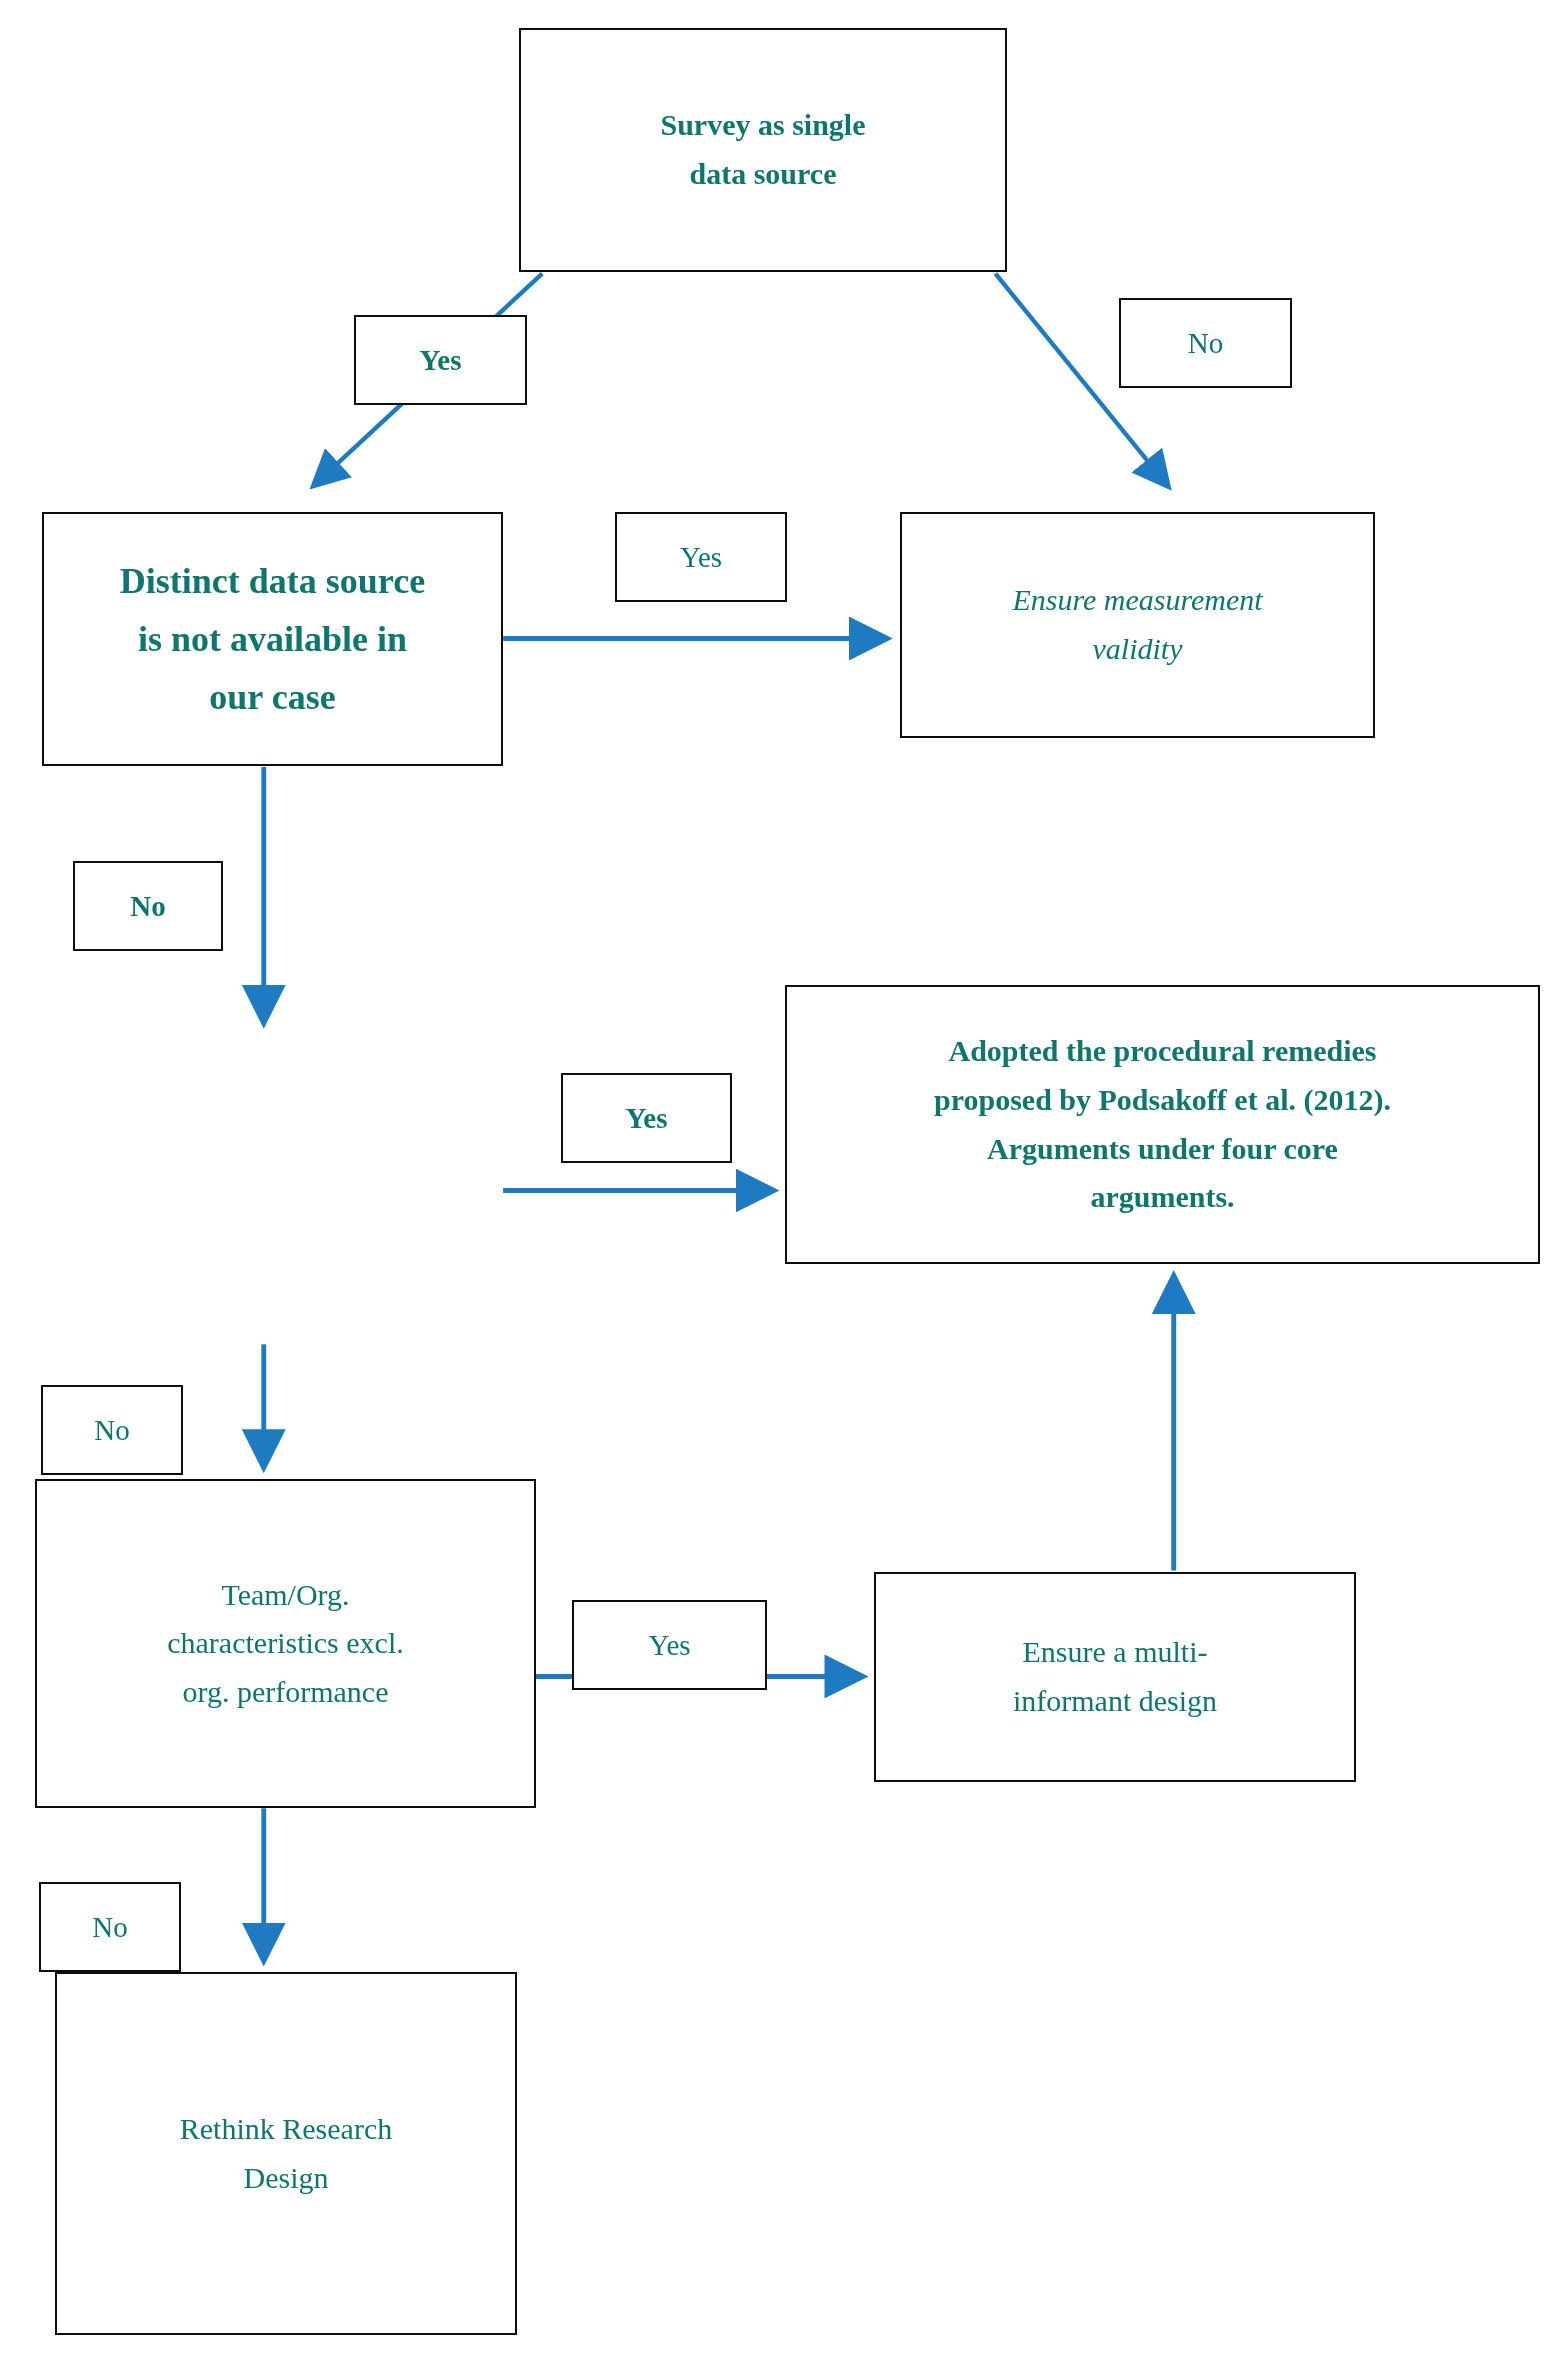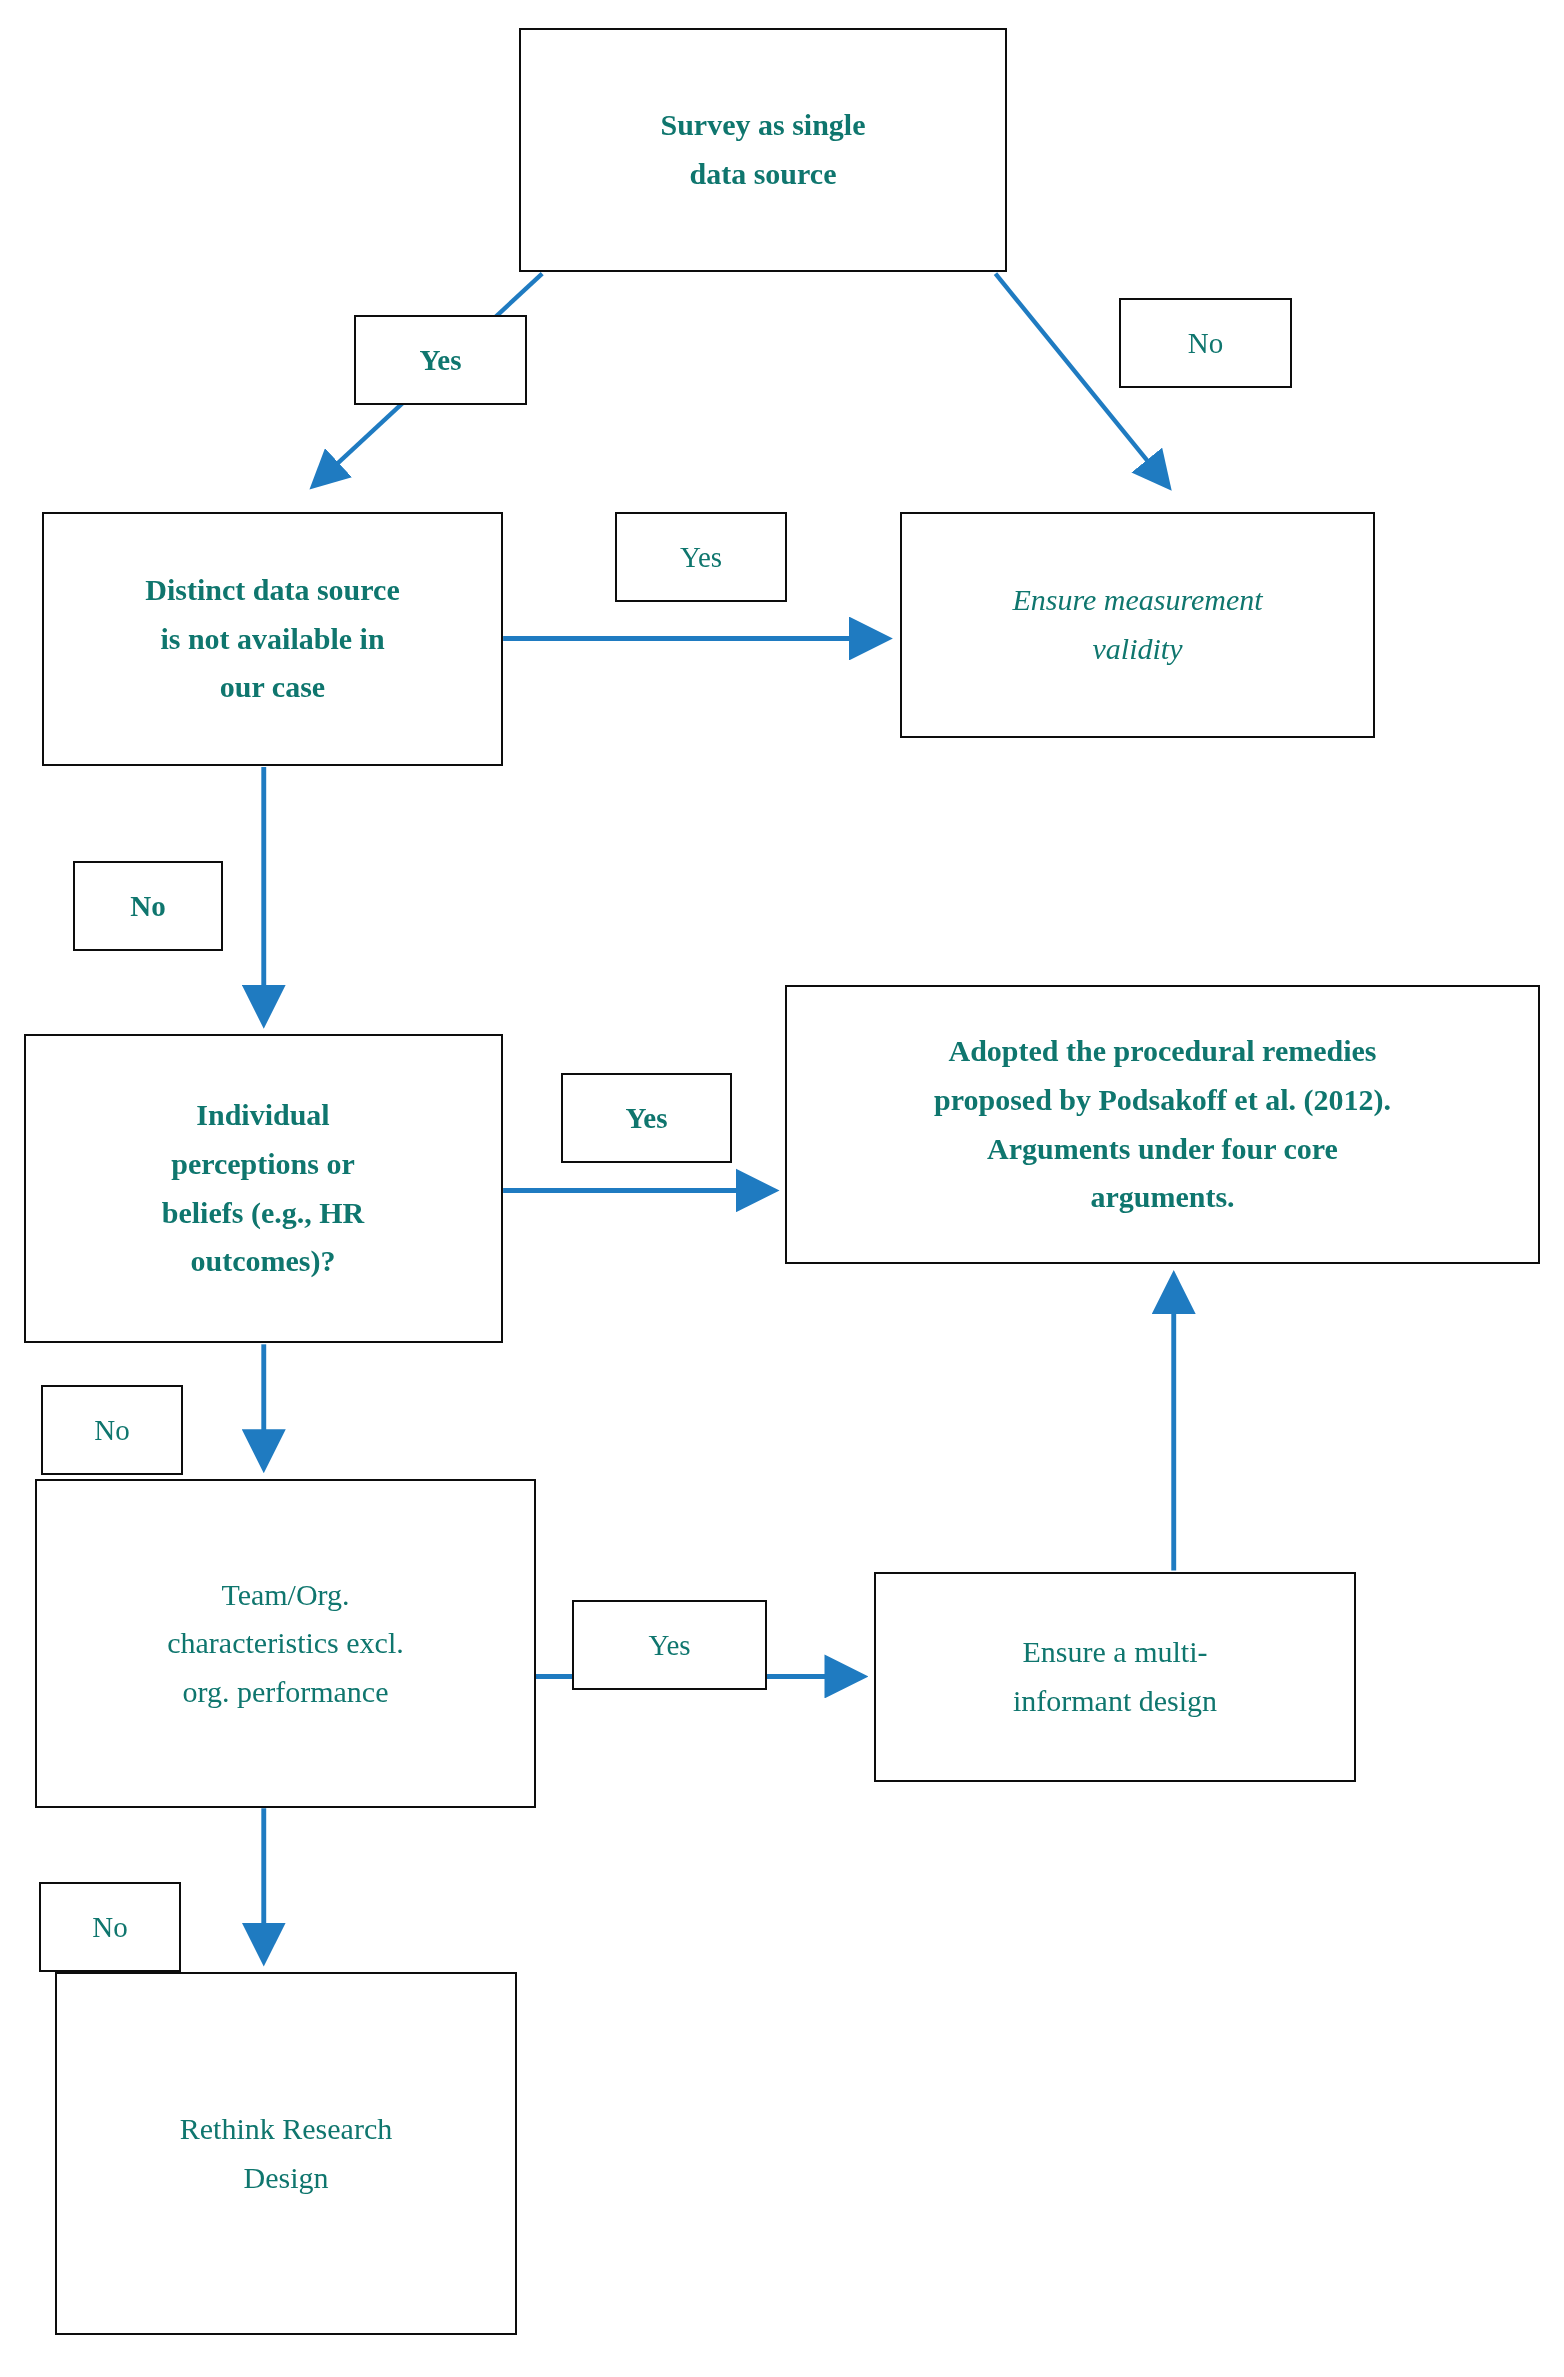--- a/index.html
+++ b/index.html
@@ -32,21 +32,21 @@
     display: block;
     width: 100%;
     padding: 0 6.8px;
     white-space: pre-line;
   }
   .bold { font-weight: bold; }
   .reg  { font-weight: normal; }
 
   
   #n-survey      { left:519px; top:28px;   width:488px;  height:244px;  font-size:30px; }
-  #n-distinct    { left:42px;   top:512px; width:461px;  height:254px;  font-size:30px; }
+  #n-distinct    { left:42px;   top:512px; width:461px;  height:254px;  font-size:36px; }
   #n-measval     { left:900px; top:512px; width:475px;  height:226px;  font-size:30px;font-style:italic; }
   #n-individual  { left:23.5px;   top:1034px; width:479px;  height:309px;  font-size:30px; }
   #n-adopted     { left:785px; top:985px; width:755px; height:279px;  font-size:30px; }
   #n-teamorg     { left:35px;   top:1479px; width:501px;  height:329px;  font-size:30px; }
   #n-multi       { left:874px; top:1572px; width:482px;  height:210px;  font-size:30px; }
   #n-rethink     { left:55px;  top:1972px; width:462px;  height:363px;  font-size:30px; }
 
   
   #l-yes1 { left:354px;  top:315px;  width:173px; height:90px; font-size:29px; }
   #l-no1  { left:1119px; top:298px;  width:173px; height:90px; font-size:29px; }
@@ -106,26 +106,20 @@
     <span class="txt">Distinct data source
 is not available in
 our case</span>
   </div>
 
   <div class="node reg" id="n-measval">
     <span class="txt">Ensure measurement
 validity</span>
   </div>
 
-  <div class="node bold" id="n-individual">
-    <span class="txt">Individual
-perceptions or
-beliefs (e.g., HR
-outcomes)?</span>
-  </div>
 
   <div class="node bold" id="n-adopted">
     <span class="txt">Adopted the procedural remedies
 proposed by Podsakoff et al. (2012).
 Arguments under four core
 arguments.</span>
   </div>
 
   <div class="node reg" id="n-teamorg">
     <span class="txt">Team/Org.

